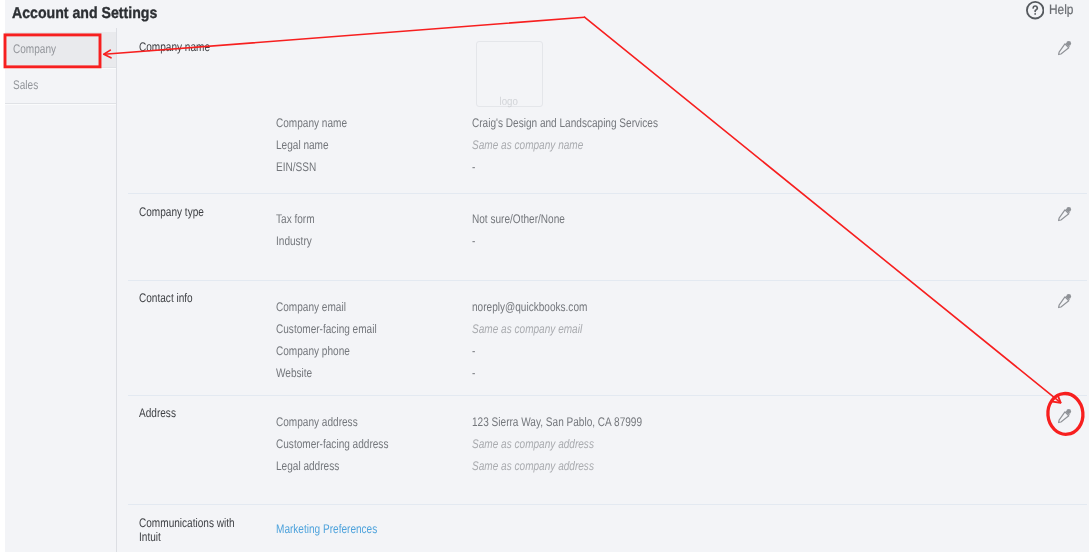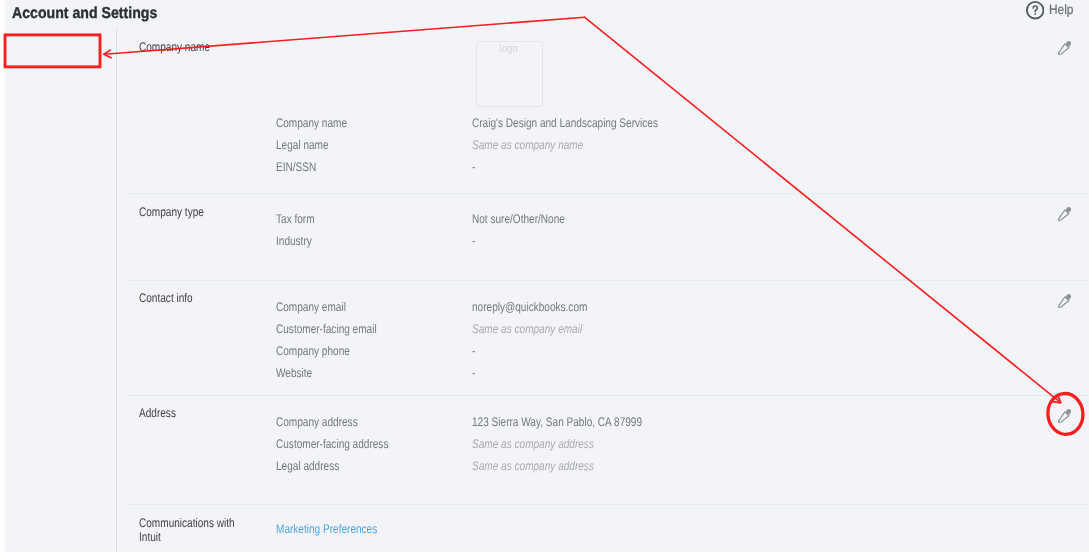--- a/index.html
+++ b/index.html
@@ -29,21 +29,21 @@
      transform:scaleX(0.805) translateZ(0);transform-origin:left top;}
   .sec-title{color:#3d3f43;line-height:14.2px;width:126px;white-space:normal;}
   .lbl{color:#74777c;}
   .val{color:#74777c;}
   .val.muted{color:#a9abaf;font-style:italic;}
   .link{color:#4fa3dc;}
   .divider{position:absolute;height:1px;background:#e3e9f1;}
   .pencil{position:absolute;width:15.5px;height:15.5px;}
 
   .logo-box{position:absolute;left:475.5px;top:41.1px;width:67.1px;height:66.3px;border:1px solid #e4e6ea;box-sizing:border-box;border-radius:3px;
-            display:flex;align-items:flex-start;justify-content:center;}
+            display:flex;align-items:flex-end;justify-content:center;}
   .logo-text{font-size:11.3px;color:#d2d4d8;transform:scaleX(0.86) translateZ(0);position:relative;top:1.3px;}
 
   .overlay{position:absolute;left:0;top:0;width:1089px;height:552px;pointer-events:none;}
 </style>
 </head>
 <body>
 
 <div class="page"></div>
 <div class="left-white"></div>
 
@@ -52,20 +52,26 @@
 <div class="help">
   <svg class="help-icon" viewBox="0 0 16 16">
     <circle cx="8" cy="8" r="7.2" fill="none" stroke="#55595e" stroke-width="1.6"></circle>
     <path d="M6.25 6.1 a1.78 1.78 0 1 1 2.38 1.68 c-0.5 0.22 -0.66 0.55 -0.66 1.02 l0 0.35" fill="none" stroke="#55595e" stroke-width="1.45" stroke-linecap="round"></path>
     <circle cx="7.97" cy="11.25" r="0.78" fill="#55595e"></circle>
   </svg>
   <span class="help-label">Help</span>
 </div>
 
 <div class="sidebar" id="sidebar">
+    <div class="side-item active">
+      <span>Company</span>
+    </div>
+    <div class="side-item">
+      <span>Sales</span>
+    </div>
   </div>
 <div class="sb-divider"></div>
 
 <div id="content">
     <div class="sec-title" style="left: 139px; top: 40px;">Company name</div>
     <div class="lbl" style="left: 276px; top: 116px;">Company name</div>
     <div class="val" style="left: 472px; top: 116px;">Craig's Design and Landscaping Services</div>
     <div class="lbl" style="left: 276px; top: 137.8px;">Legal name</div>
     <div class="val muted" style="left: 472px; top: 137.8px;">Same as company name</div>
     <div class="lbl" style="left: 276px; top: 159.6px;">EIN/SSN</div>

